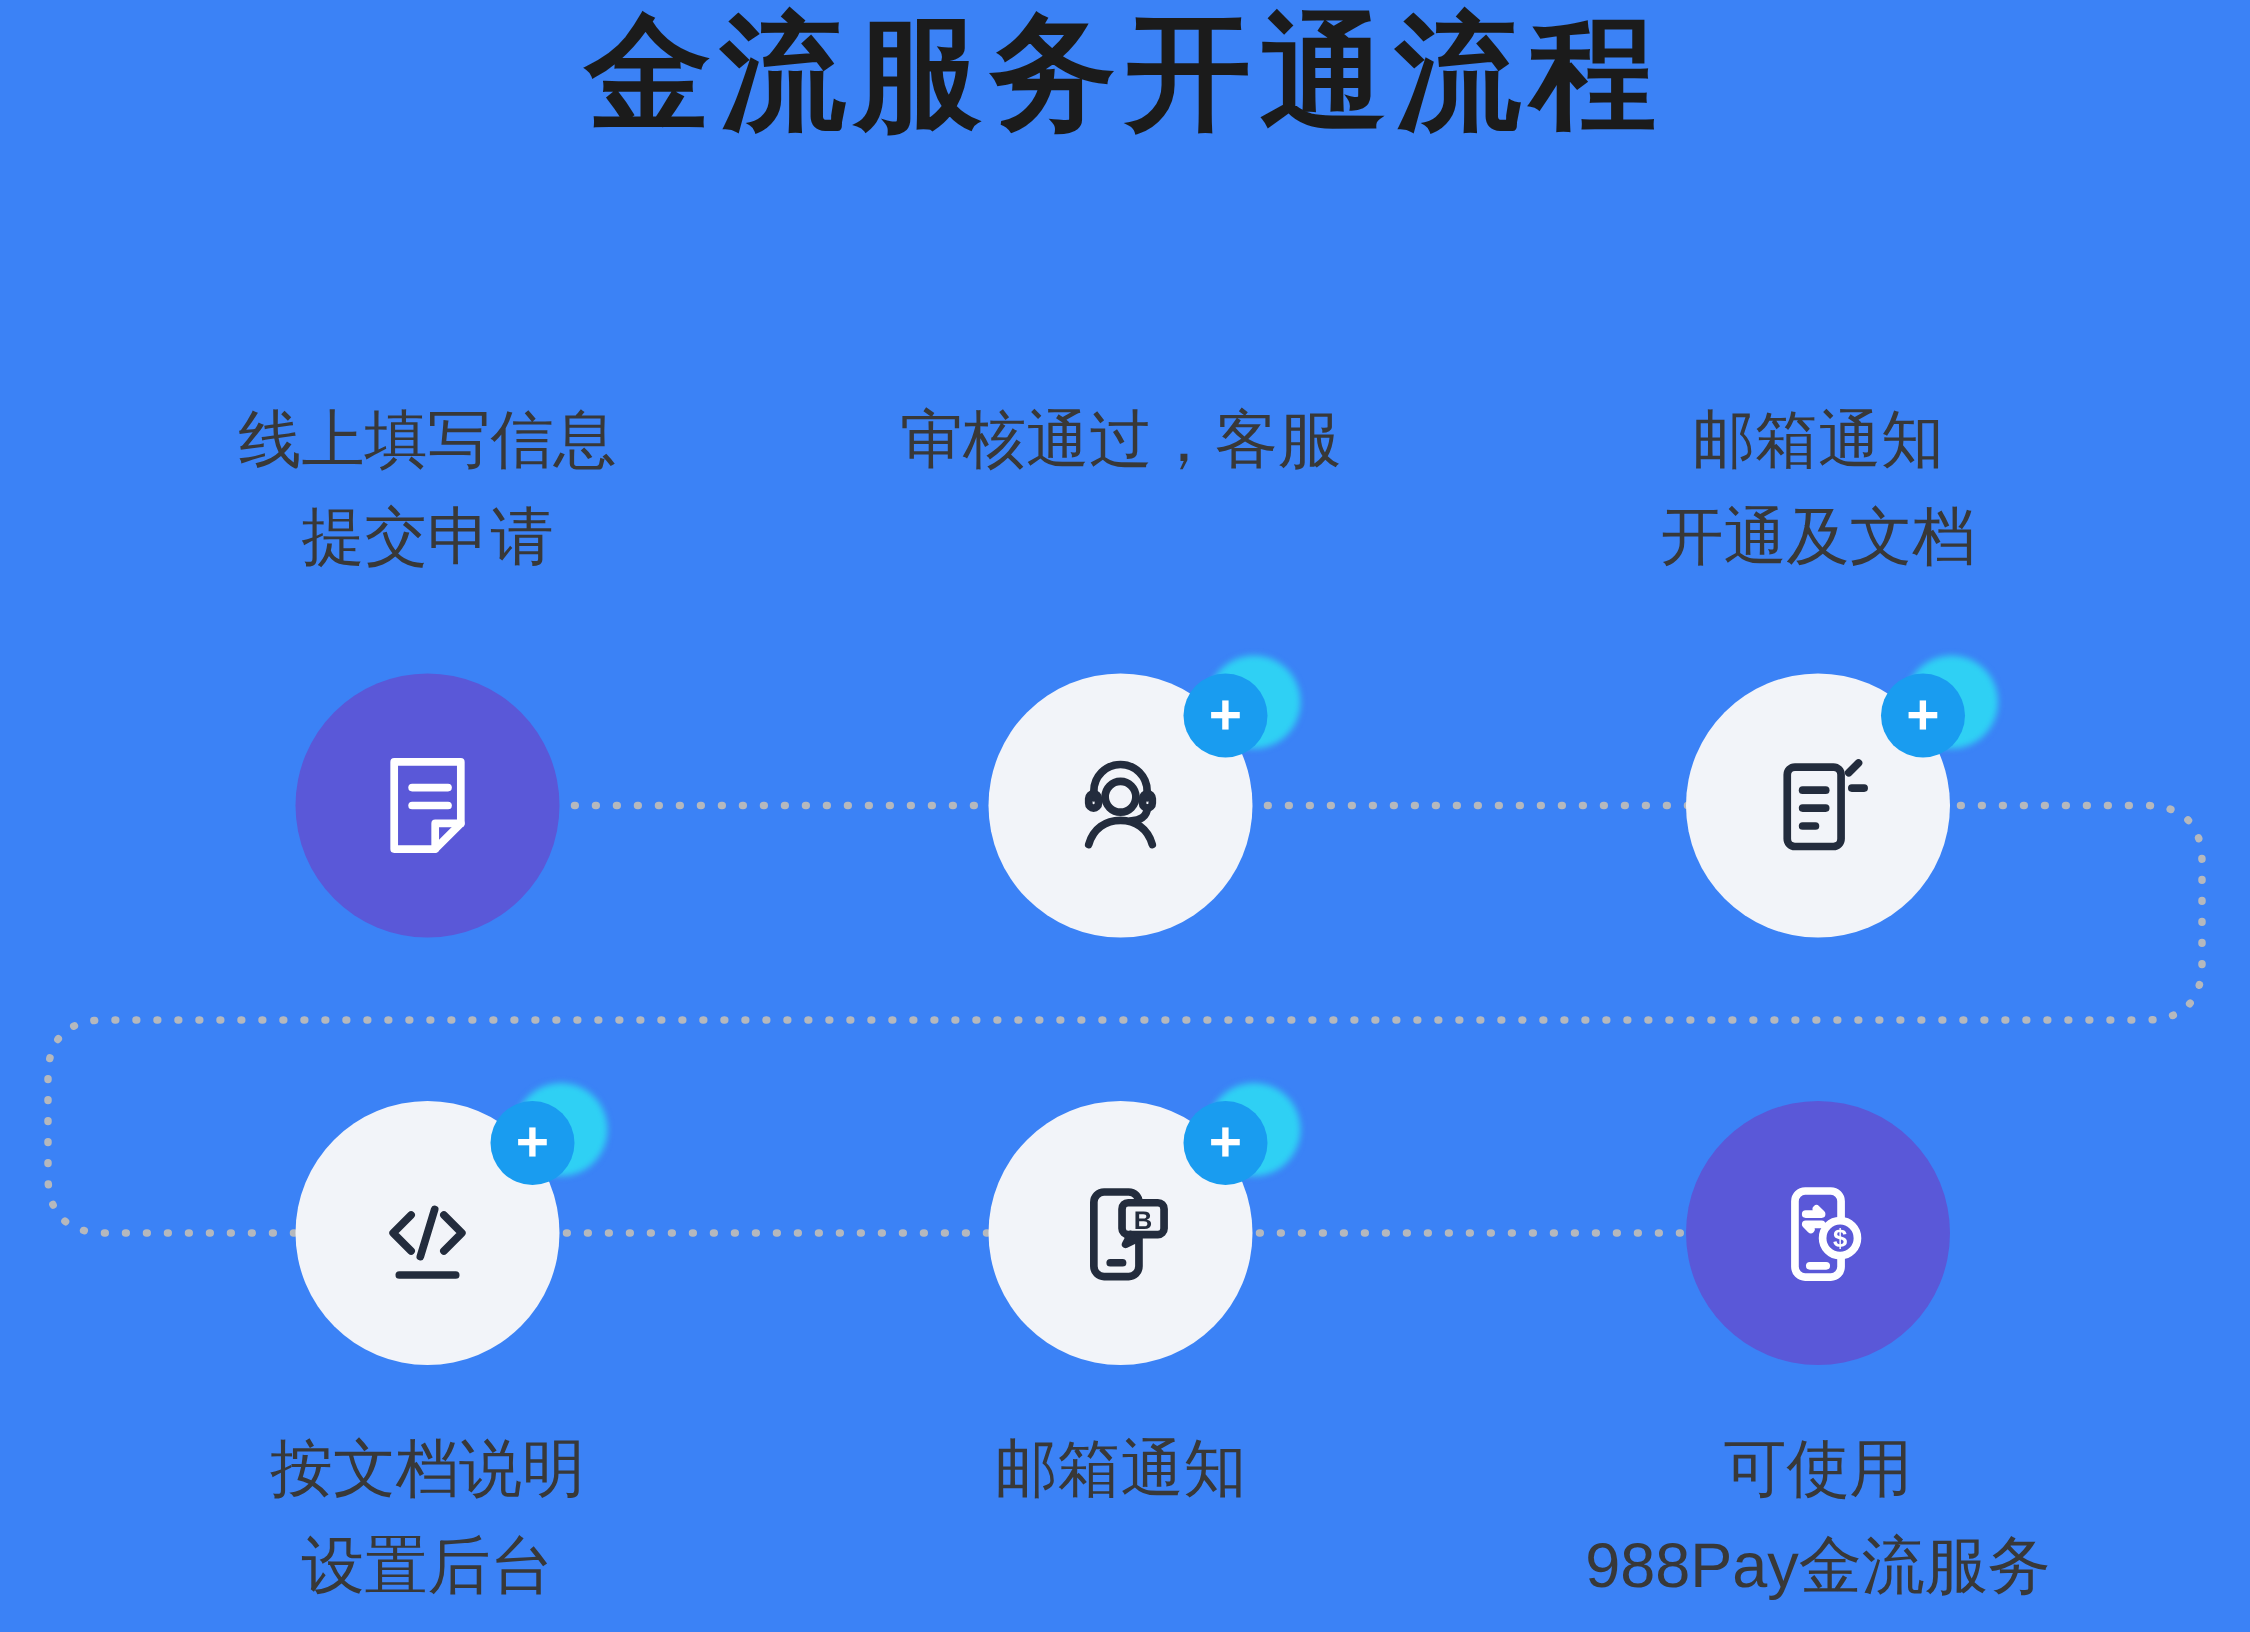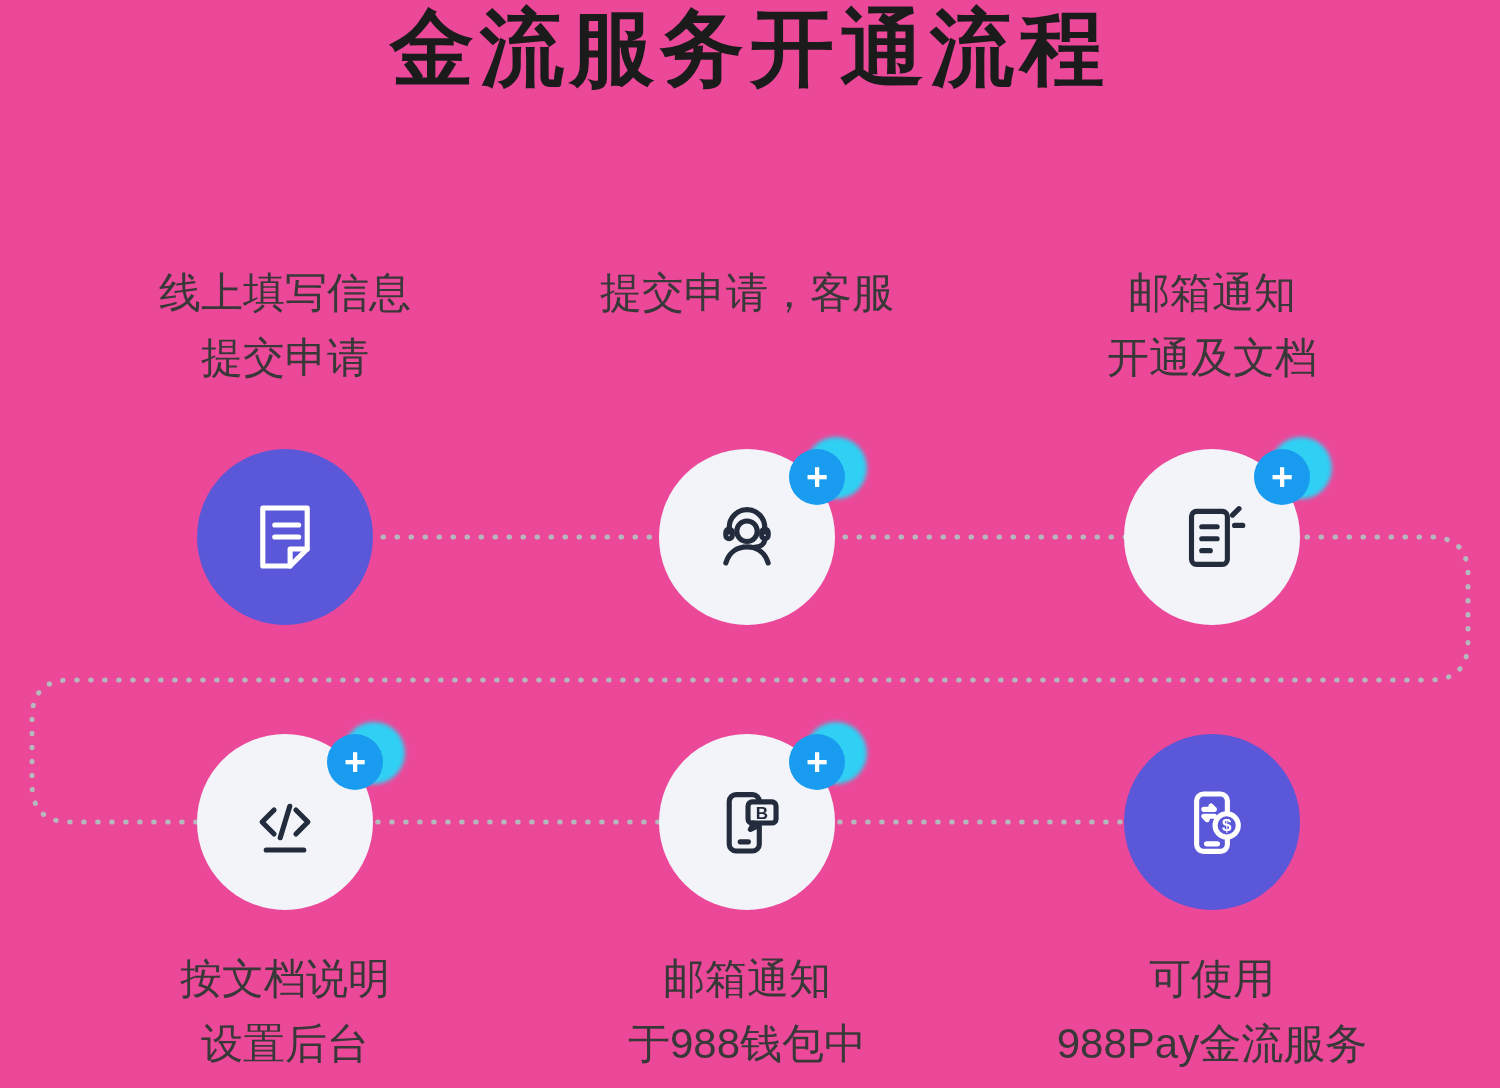--- a/index.html
+++ b/index.html
@@ -1,21 +1,21 @@
 <!DOCTYPE html>
 <html><head>
 <meta charset="utf-8">
 <style>
   * { box-sizing: border-box; }
   html, body { margin: 0; padding: 0; background: #ffffff; }
   .canvas {
     position: relative;
     width: 1500px;
     height: 1088px;
-    background: #ec4899;
+    background: #3b82f6;
     overflow: hidden;
     font-family: "Liberation Sans", "DejaVu Sans", sans-serif;
   }
   .title {
     position: absolute;
     top: -8px;
     left: 0;
     width: 100%;
     margin: 0;
     text-align: center;
@@ -69,21 +69,21 @@
 
   <svg class="flow-svg" width="1500" height="1088" viewBox="0 0 1500 1088">
     <path d="M285 537 H1430 Q1468 537 1468 575 V642 Q1468 680 1430 680 H70 Q32 680 32 718 V784 Q32 822 70 822 H1212" fill="none" stroke="#b5b8bd" stroke-width="5" stroke-dasharray="0.5 13.5" stroke-linecap="round"></path>
   </svg>
 
   <div class="label" style="left:-25px; top:260px;">
     <div>线上填写信息</div>
     <div>提交申请</div>
   </div>
   <div class="label" style="left:437px; top:260px;">
-    <div>提交申请，客服</div>
+    <div>审核通过，客服</div>
   </div>
   <div class="label" style="left:902px; top:260px;">
     <div>邮箱通知</div>
     <div>开通及文档</div>
   </div>
 
   <div class="step-circle circle-purple" style="left:197px; top:449px;">
     <svg class="icon-svg" width="82" height="82" viewBox="0 0 24 24" fill="none" stroke="#ffffff" stroke-width="1.5" stroke-linecap="round" stroke-linejoin="round">
       <path d="M5.5 3.5h13v12l-5 5h-8z"></path>
       <path d="M13.5 20.5v-5h5"></path>
@@ -159,20 +159,19 @@
       <text x="16.3" y="14.7" font-size="5" font-weight="bold" fill="#ffffff" stroke="none" text-anchor="middle" font-family="Liberation Sans, sans-serif">$</text>
     </svg>
   </div>
 
   <div class="label" style="left:-25px; top:946px;">
     <div>按文档说明</div>
     <div>设置后台</div>
   </div>
   <div class="label" style="left:437px; top:946px;">
     <div>邮箱通知</div>
-    <div>于988钱包中</div>
   </div>
   <div class="label" style="left:902px; top:946px;">
     <div>可使用</div>
     <div>988Pay金流服务</div>
   </div>
 
 </div>
 
 </body></html>

